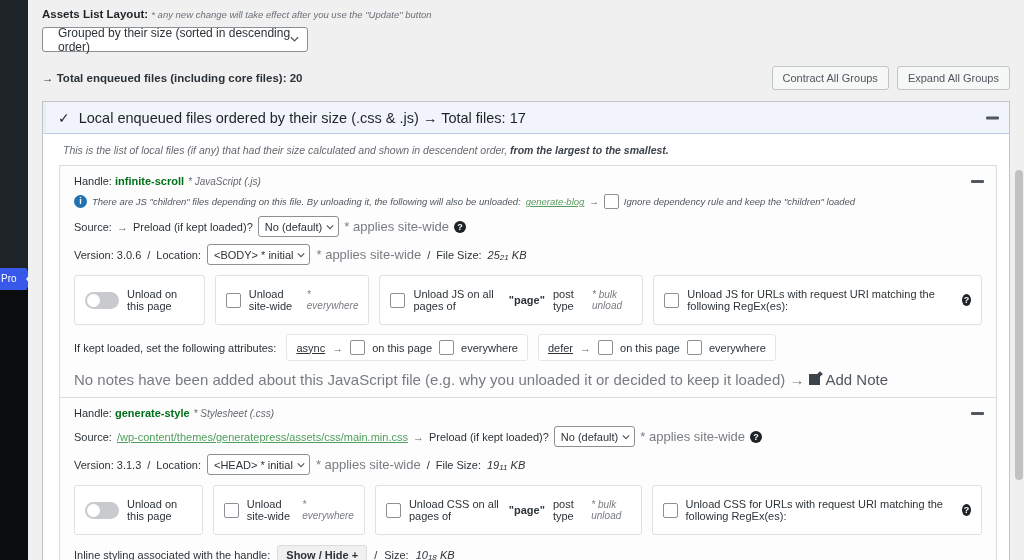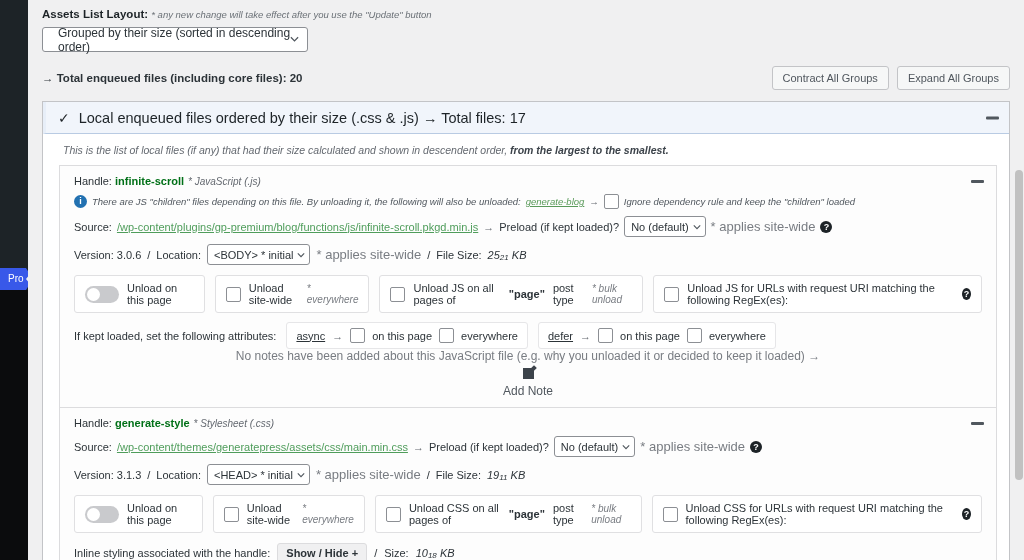--- a/index.html
+++ b/index.html
@@ -32,21 +32,21 @@
   }
   .pro-tab {
     position: absolute;
     left: 0; top: 268px;
     width: 26px; height: 22px;
     background: #3858e9;
     color: #fff;
     font-size: 10px;
     line-height: 22px;
     text-align: left;
-    padding-left: 8px;
+    padding-left: 1px;
     box-sizing: border-box;
     font-family: "Liberation Sans", sans-serif;
   }
   .pro-tab::after {
     content: "";
     position: absolute;
     right: -7px; top: 0;
     width: 0; height: 0;
     border-top: 11px solid transparent;
     border-bottom: 11px solid transparent;
@@ -256,24 +256,25 @@
     padding: 0 14px;
     margin-top: 10px;
   }
   .ubox {
     border: 1px solid #e0e0e2;
     background: #fff;
     border-radius: 3px;
     display: flex;
     align-items: center;
     gap: 8px;
-    padding: 6px 10px;
+    padding: 12px 10px;
     font-size: 11px;
     color: #2c3338;
     box-sizing: border-box;
+    justify-content: flex-end;
   }
   .toggle {
     width: 34px; height: 17px;
     border-radius: 9px;
     background: #c9cacd;
     position: relative;
     flex: none;
     cursor: pointer;
   }
   .toggle::after {
@@ -312,26 +313,26 @@
     border: 1px solid #e6e6e8;
     background: #fff;
     border-radius: 3px;
     padding: 5px 9px;
     margin-left: 10px;
   }
   .kw { text-decoration: underline; color: #2c3338; }
 
   .notes-line {
     padding: 0 14px;
-    font-size: 12px;
+    margin-top: 10px;
+    font-size: 15px;
     color: #787c82;
     display: flex;
     align-items: center;
     gap: 5px;
-    flex-direction: column;
   }
   .note-icon {
     width: 11px; height: 11px;
     background: #3c434a;
     display: inline-block;
     position: relative;
     flex: none;
   }
   .note-icon::after {
     content: "";
@@ -459,21 +460,20 @@
         <span class="info-icon">i</span>
         <span>There are JS "children" files depending on this file. By unloading it, the following will also be unloaded:</span>
         <span class="dep-link">generate-blog</span>
         <span class="arrow">→</span>
         <span class="cb"></span>
         <span>Ignore dependency rule and keep the "children" loaded</span>
       </div>
 
       <div class="row source-line">
         <span>Source:</span>
-        <span class="src-link">/wp-content/plugins/gp-premium/blog/functions/js/infinite-scroll.pkgd.min.js</span>
         <span class="arrow">→</span>
         <span>Preload (if kept loaded)?</span>
         <span class="mini-select">
           <span>No (default)</span>
           <svg class="chev" viewBox="0 0 10 10">
             <path d="M1 3 L5 7 L9 3" stroke="#50575e" stroke-width="1.4" fill="none"></path>
           </svg>
         </span>
         <span class="sitewide">* applies site-wide</span>
         <span class="help-dot">?</span>

